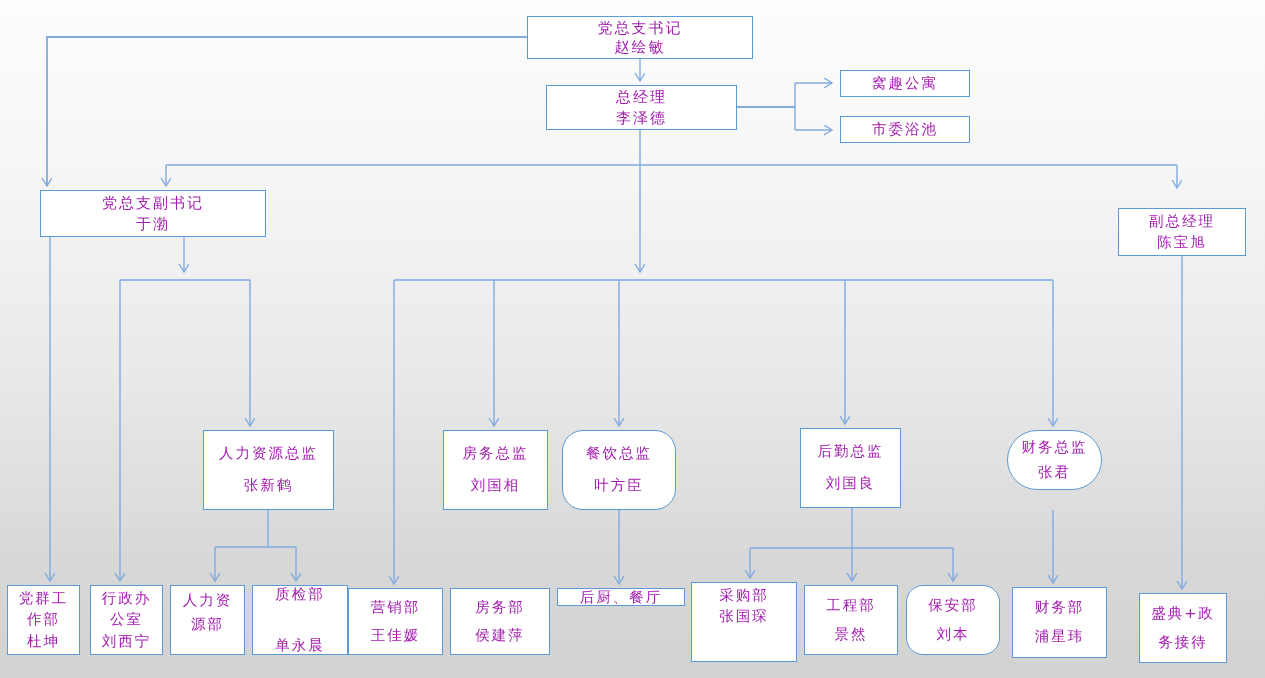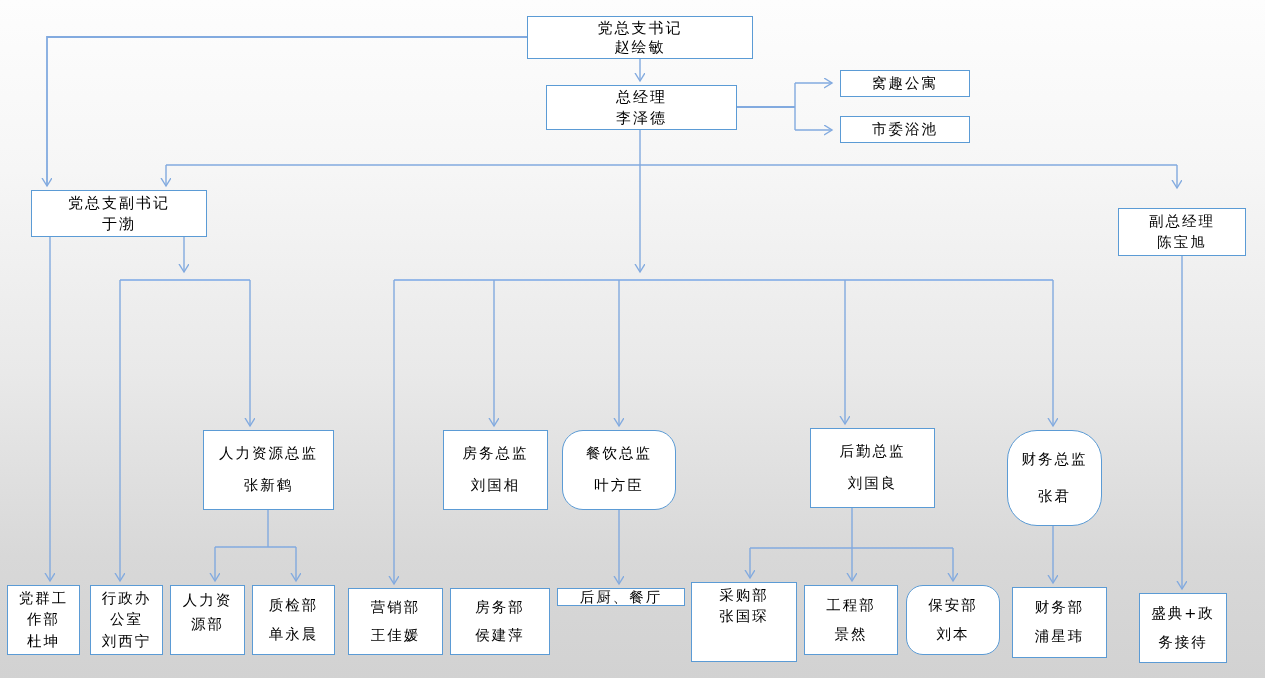--- a/index.html
+++ b/index.html
@@ -12,21 +12,21 @@
   }
   .wires{position:absolute;left:0;top:0;width:1265px;height:678px;}
   .node{
     position:absolute;
     box-sizing:border-box;
     background:#ffffff;
     border:1.6px solid #5b9bd5;
     display:flex;flex-direction:column;
     justify-content:space-evenly;align-items:center;
     text-align:center;
-    color:#000000;
+    color:#a21caf;
     font-size:14.5px;
     letter-spacing:2px;
     line-height:1.2;
   }
   .node .tline{white-space:nowrap;}
   .node.lg{font-size:15px;}
 </style>
 </head>
 <body>
 
@@ -96,65 +96,65 @@
       <div class="tline">总经理</div>
       <div class="tline">李泽德</div>
     </div>
   <div class="node" style="left:840px;top:70px;width:130px;height:27px;">
       <div class="tline">窝趣公寓</div>
     </div>
   <div class="node" style="left:840px;top:116px;width:130px;height:27px;">
       <div class="tline">市委浴池</div>
     </div>
 
-  <div class="node lg" style="left:31px;top:190px;width:176px;height:47px;">
+  <div class="node lg" style="left:40px;top:190px;width:226px;height:47px;">
       <div class="tline">党总支副书记</div>
       <div class="tline">于渤</div>
     </div>
   <div class="node" style="left:1118px;top:192px;width:128px;height:48px;margin-top:16px;">
       <div class="tline">副总经理</div>
       <div class="tline">陈宝旭</div>
     </div>
 
   <div class="node" style="left:203px;top:430px;width:131px;height:80px;">
       <div class="tline">人力资源总监</div>
       <div class="tline">张新鹤</div>
     </div>
   <div class="node" style="left:443px;top:430px;width:105px;height:80px;">
       <div class="tline">房务总监</div>
       <div class="tline">刘国相</div>
     </div>
   <div class="node" style="left:562px;top:430px;width:114px;height:80px;border-radius:21px;">
       <div class="tline">餐饮总监</div>
       <div class="tline">叶方臣</div>
     </div>
-  <div class="node" style="left:800px;top:428px;width:125px;height:80px;margin-left:10px;">
+  <div class="node" style="left:800px;top:428px;width:101px;height:80px;">
       <div class="tline">后勤总监</div>
       <div class="tline">刘国良</div>
     </div>
-  <div class="node" style="left:1007px;top:430px;width:95px;height:96px;border-radius:30px;">
+  <div class="node" style="left:1007px;top:430px;width:95px;height:60px;border-radius:30px;">
       <div class="tline">财务总监</div>
       <div class="tline">张君</div>
     </div>
 
   <div class="node" style="left:7px;top:585px;width:73px;height:70px;">
       <div class="tline">党群工</div>
       <div class="tline">作部</div>
       <div class="tline">杜坤</div>
     </div>
   <div class="node" style="left:90px;top:585px;width:73px;height:70px;">
       <div class="tline">行政办</div>
       <div class="tline">公室</div>
       <div class="tline">刘西宁</div>
     </div>
   <div class="node" style="left:170px;top:585px;width:75px;height:70px;padding-bottom:14px;">
       <div class="tline">人力资</div>
       <div class="tline">源部</div>
     </div>
-  <div class="node" style="left:252px;top:585px;width:83px;height:70px;">
+  <div class="node" style="left:252px;top:585px;width:96px;height:70px;justify-content:space-between;">
       <div class="tline">质检部</div>
       <div class="tline">单永晨</div>
     </div>
   <div class="node" style="left:348px;top:588px;width:95px;height:67px;">
       <div class="tline">营销部</div>
       <div class="tline">王佳媛</div>
     </div>
   <div class="node" style="left:450px;top:588px;width:100px;height:67px;">
       <div class="tline">房务部</div>
       <div class="tline">侯建萍</div>

